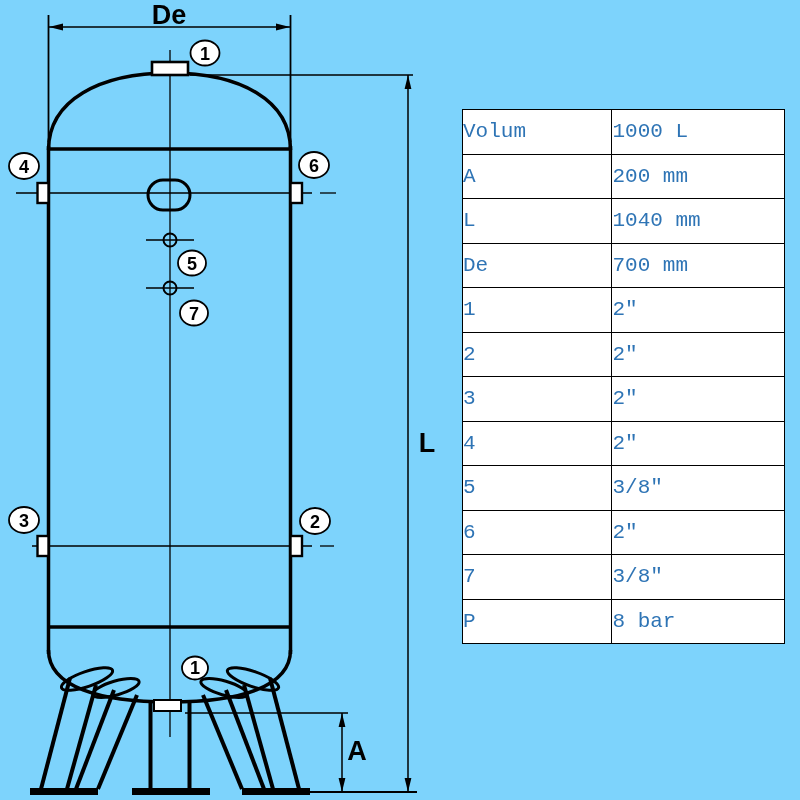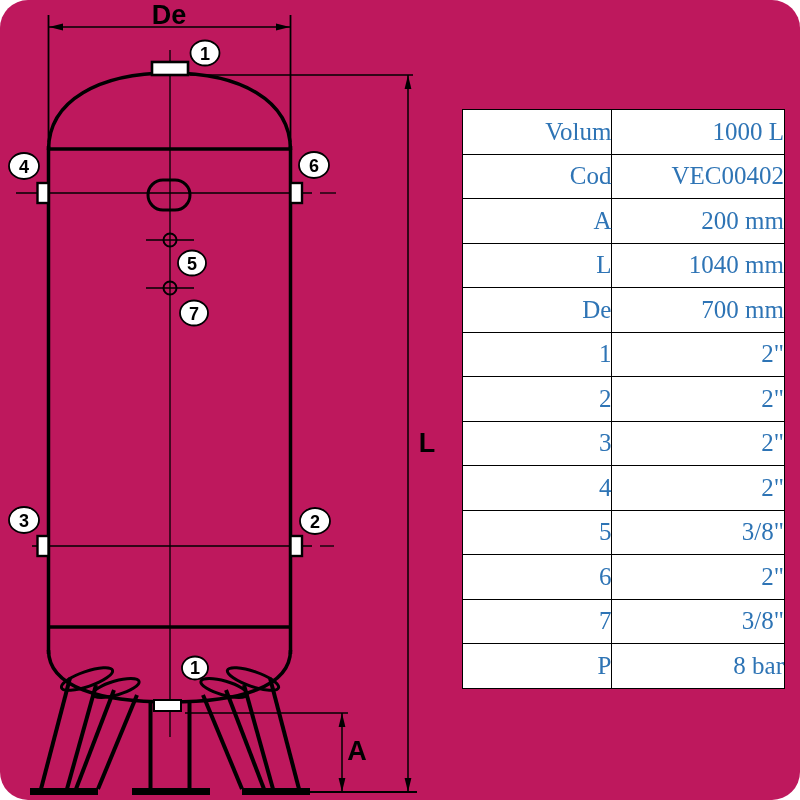--- a/index.html
+++ b/index.html
@@ -1,40 +1,39 @@
 <!DOCTYPE html>
 <html><head>
 <meta charset="utf-8">
 <style>
   html, body { margin: 0; padding: 0; background: #ffffff; }
   #screen {
     position: relative;
     width: 800px; height: 800px;
-    background: #be185d;
+    background: #7dd3fc;
     font-family: "Liberation Sans", sans-serif;
     overflow: hidden;
-    border-radius: 28px;
   }
   #drawing { position: absolute; left: 0; top: 0; }
   #spec-table {
     position: absolute;
     left: 462px; top: 109px;
     border-collapse: collapse;
     table-layout: fixed;
     width: 323px;
   }
   #spec-table td {
     border: 1.5px solid #000000;
     height: 43.5px;
     padding: 0;
-    text-align: right;
+    text-align: left;
     vertical-align: middle;
-    font-size: 25px;
+    font-size: 21px;
     color: #2E74B5;
-    font-family: Liberation Serif, serif;
+    font-family: Liberation Mono, monospace;
     white-space: nowrap;
     background: #ffffff;
   }
   #spec-table td.c1 { width: 148px; }
   #spec-table td.c2 { width: 171px; }
   svg text {
     font-family: "Liberation Sans", sans-serif;
     fill: #000000;
     font-weight: bold;
   }
@@ -153,24 +152,20 @@
     </g>
   </svg>
 
   <table id="spec-table">
     <tbody>
       <tr>
         <td class="c1">Volum</td>
         <td class="c2">1000 L</td>
       </tr>
       <tr>
-        <td class="c1">Cod</td>
-        <td class="c2">VEC00402</td>
-      </tr>
-      <tr>
         <td class="c1">A</td>
         <td class="c2">200 mm</td>
       </tr>
       <tr>
         <td class="c1">L</td>
         <td class="c2">1040 mm</td>
       </tr>
       <tr>
         <td class="c1">De</td>
         <td class="c2">700 mm</td>

